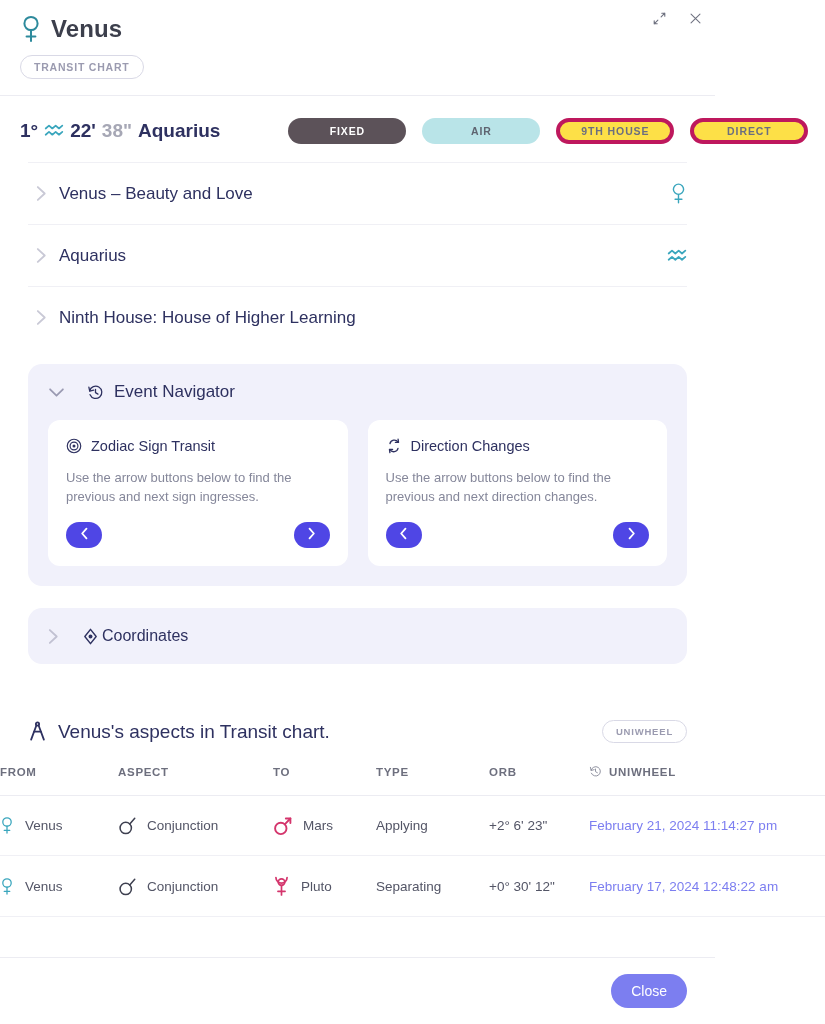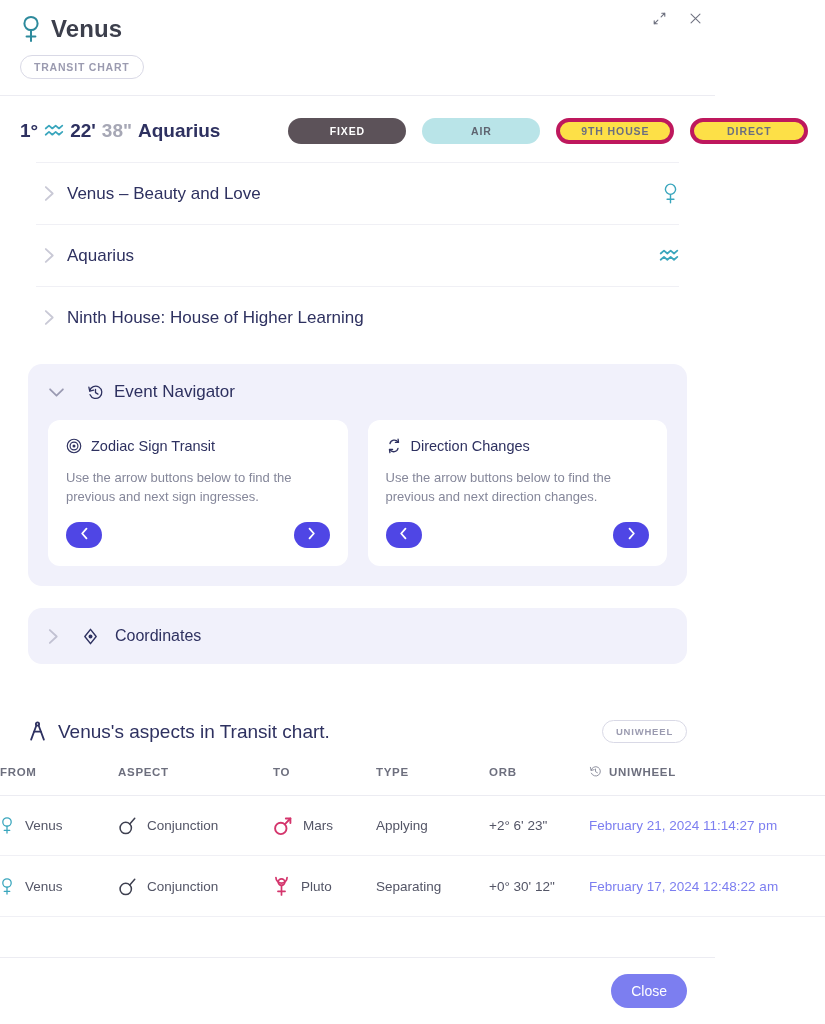--- a/index.html
+++ b/index.html
@@ -96,21 +96,21 @@
     font-weight: bold;
     letter-spacing: 0.9px;
     cursor: pointer;
     white-space: nowrap;
   }
   .chip--dark { background: #5c5259; color: #ffffff; }
   .chip--air  { background: #b9e4e8; color: #5e6470; }
   .chip--plain{ background: #fde047; color: #6b6e80; border: 4px solid #be185d; }
 
   
-  .accordions { padding: 0 36px; flex: 0 0 auto; }
+  .accordions { padding: 0 28px; flex: 0 0 auto; }
   .acc-row {
     display: flex;
     align-items: center;
     height: 62px;
     border-top: 1px solid #f0f0f5;
     cursor: pointer;
   }
   .acc-row:first-child { border-top: 1px solid #f0f0f5; }
   .acc-chev {
     width: 26px;
@@ -175,21 +175,21 @@
     background: #f1f1fb;
     border-radius: 14px;
     height: 56px;
     display: flex; align-items: center;
     padding: 0 20px;
     cursor: pointer;
     flex: 0 0 auto;
   }
   .coord-row .chev { color: #c1c1d2; display: flex; align-items: center; width: 26px; }
   .coord-row .ico { color: #2e3160; display: flex; align-items: center; margin-left: 8px; }
-  .coord-row .lbl { font-size: 16px; color: #2e3160; margin-left: 16px; }
+  .coord-row .lbl { font-size: 16px; color: #2e3160; margin-left: 3px; }
 
   
   .aspects-head {
     display: flex; align-items: center;
     padding: 0 28px;
     margin-top: 56px;
     flex: 0 0 auto;
   }
   .aspects-head .ico { color: #2e3160; display: flex; align-items: center; }
   .aspects-head .ttl { font-size: 19px; color: #2e3160; margin-left: 11px; flex: 1 1 auto; }

